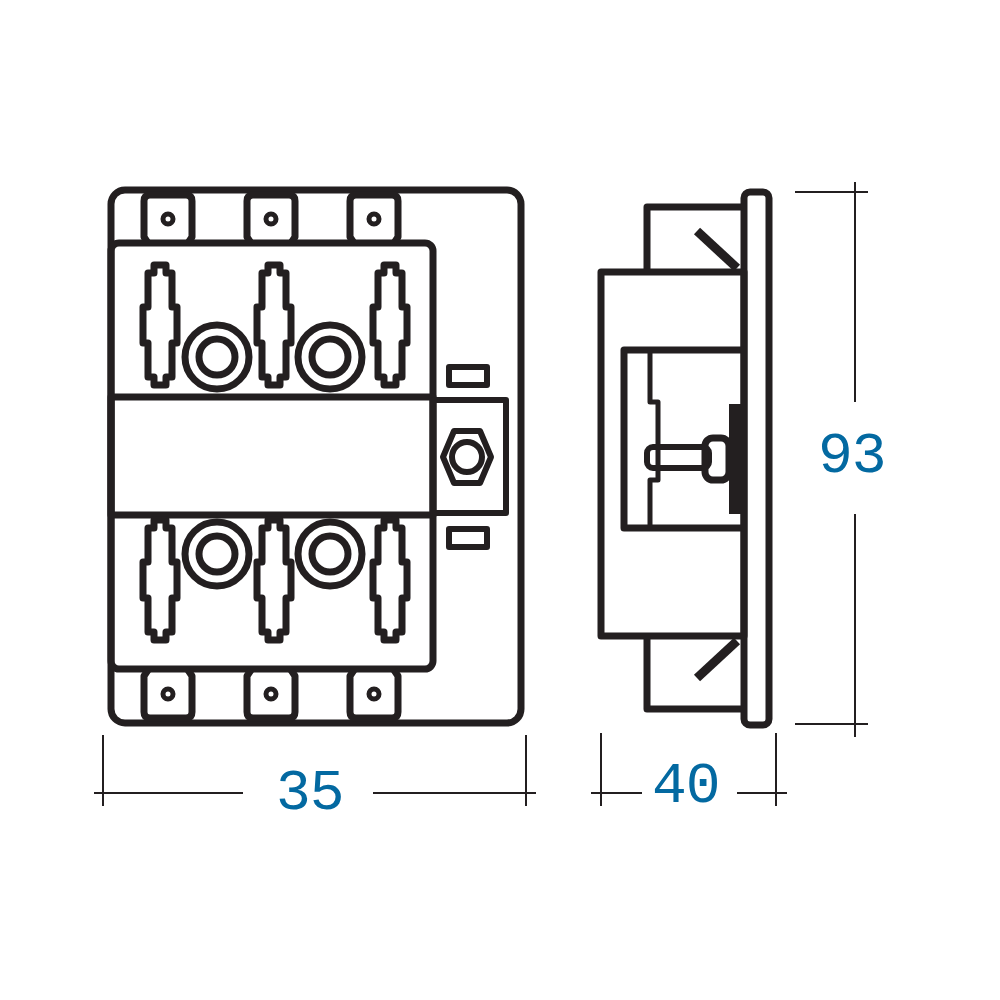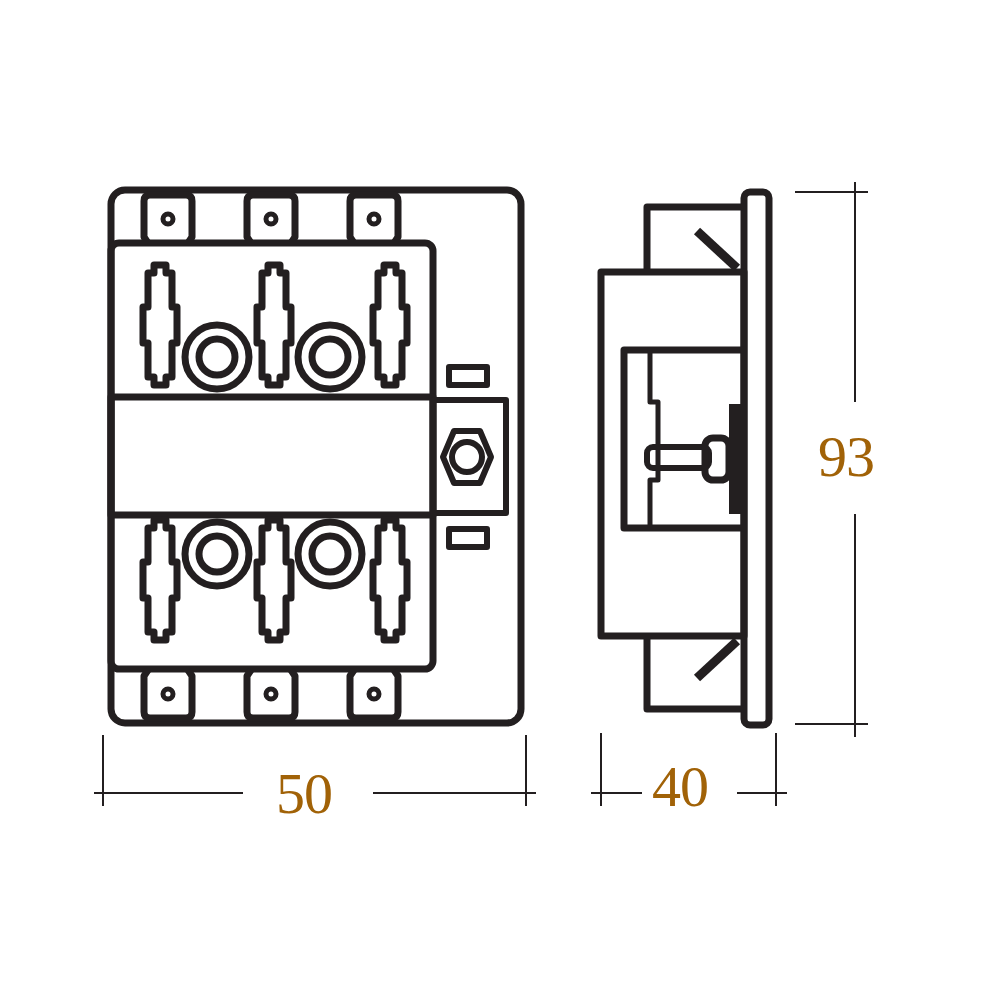--- a/index.html
+++ b/index.html
@@ -2,23 +2,23 @@
 <html><head>
 <meta charset="utf-8">
 <style>
   html, body { margin: 0; padding: 0; background: #ffffff; }
   body { width: 1000px; height: 1000px; position: relative; overflow: hidden; }
   svg { position: absolute; left: 0; top: 0; }
   .stk { fill: none; stroke: #231f20; stroke-linejoin: round; }
   .dim { stroke: #231f20; stroke-width: 2; fill: none; }
   .dim-label {
     position: absolute;
-    font-family: Liberation Serif, serif;
+    font-family: Liberation Mono, monospace;
     font-size: 58px;
-    color: #a16207;
+    color: #0369a1;
     line-height: 1;
     letter-spacing: -1px;
   }
 </style>
 </head>
 <body>
 
 <svg width="1000" height="1000" viewBox="0 0 1000 1000" xmlns="http://www.w3.org/2000/svg">
   <defs>
 
@@ -127,15 +127,15 @@
     <line class="dim" x1="737" y1="793" x2="787" y2="793"></line>
   </g>
   <g>
     <line class="dim" x1="795" y1="192" x2="868" y2="192"></line>
     <line class="dim" x1="795" y1="724" x2="868" y2="724"></line>
     <line class="dim" x1="855" y1="182" x2="855" y2="402"></line>
     <line class="dim" x1="855" y1="514" x2="855" y2="737"></line>
   </g>
 </svg>
 
-<div class="dim-label" style="left:276px; top:765px;">50</div>
+<div class="dim-label" style="left:276px; top:765px;">35</div>
 <div class="dim-label" style="left:652px; top:758px;text-align:right;">40</div>
 <div class="dim-label" style="left:818px; top:428px;">93</div>
 
 </body></html>

